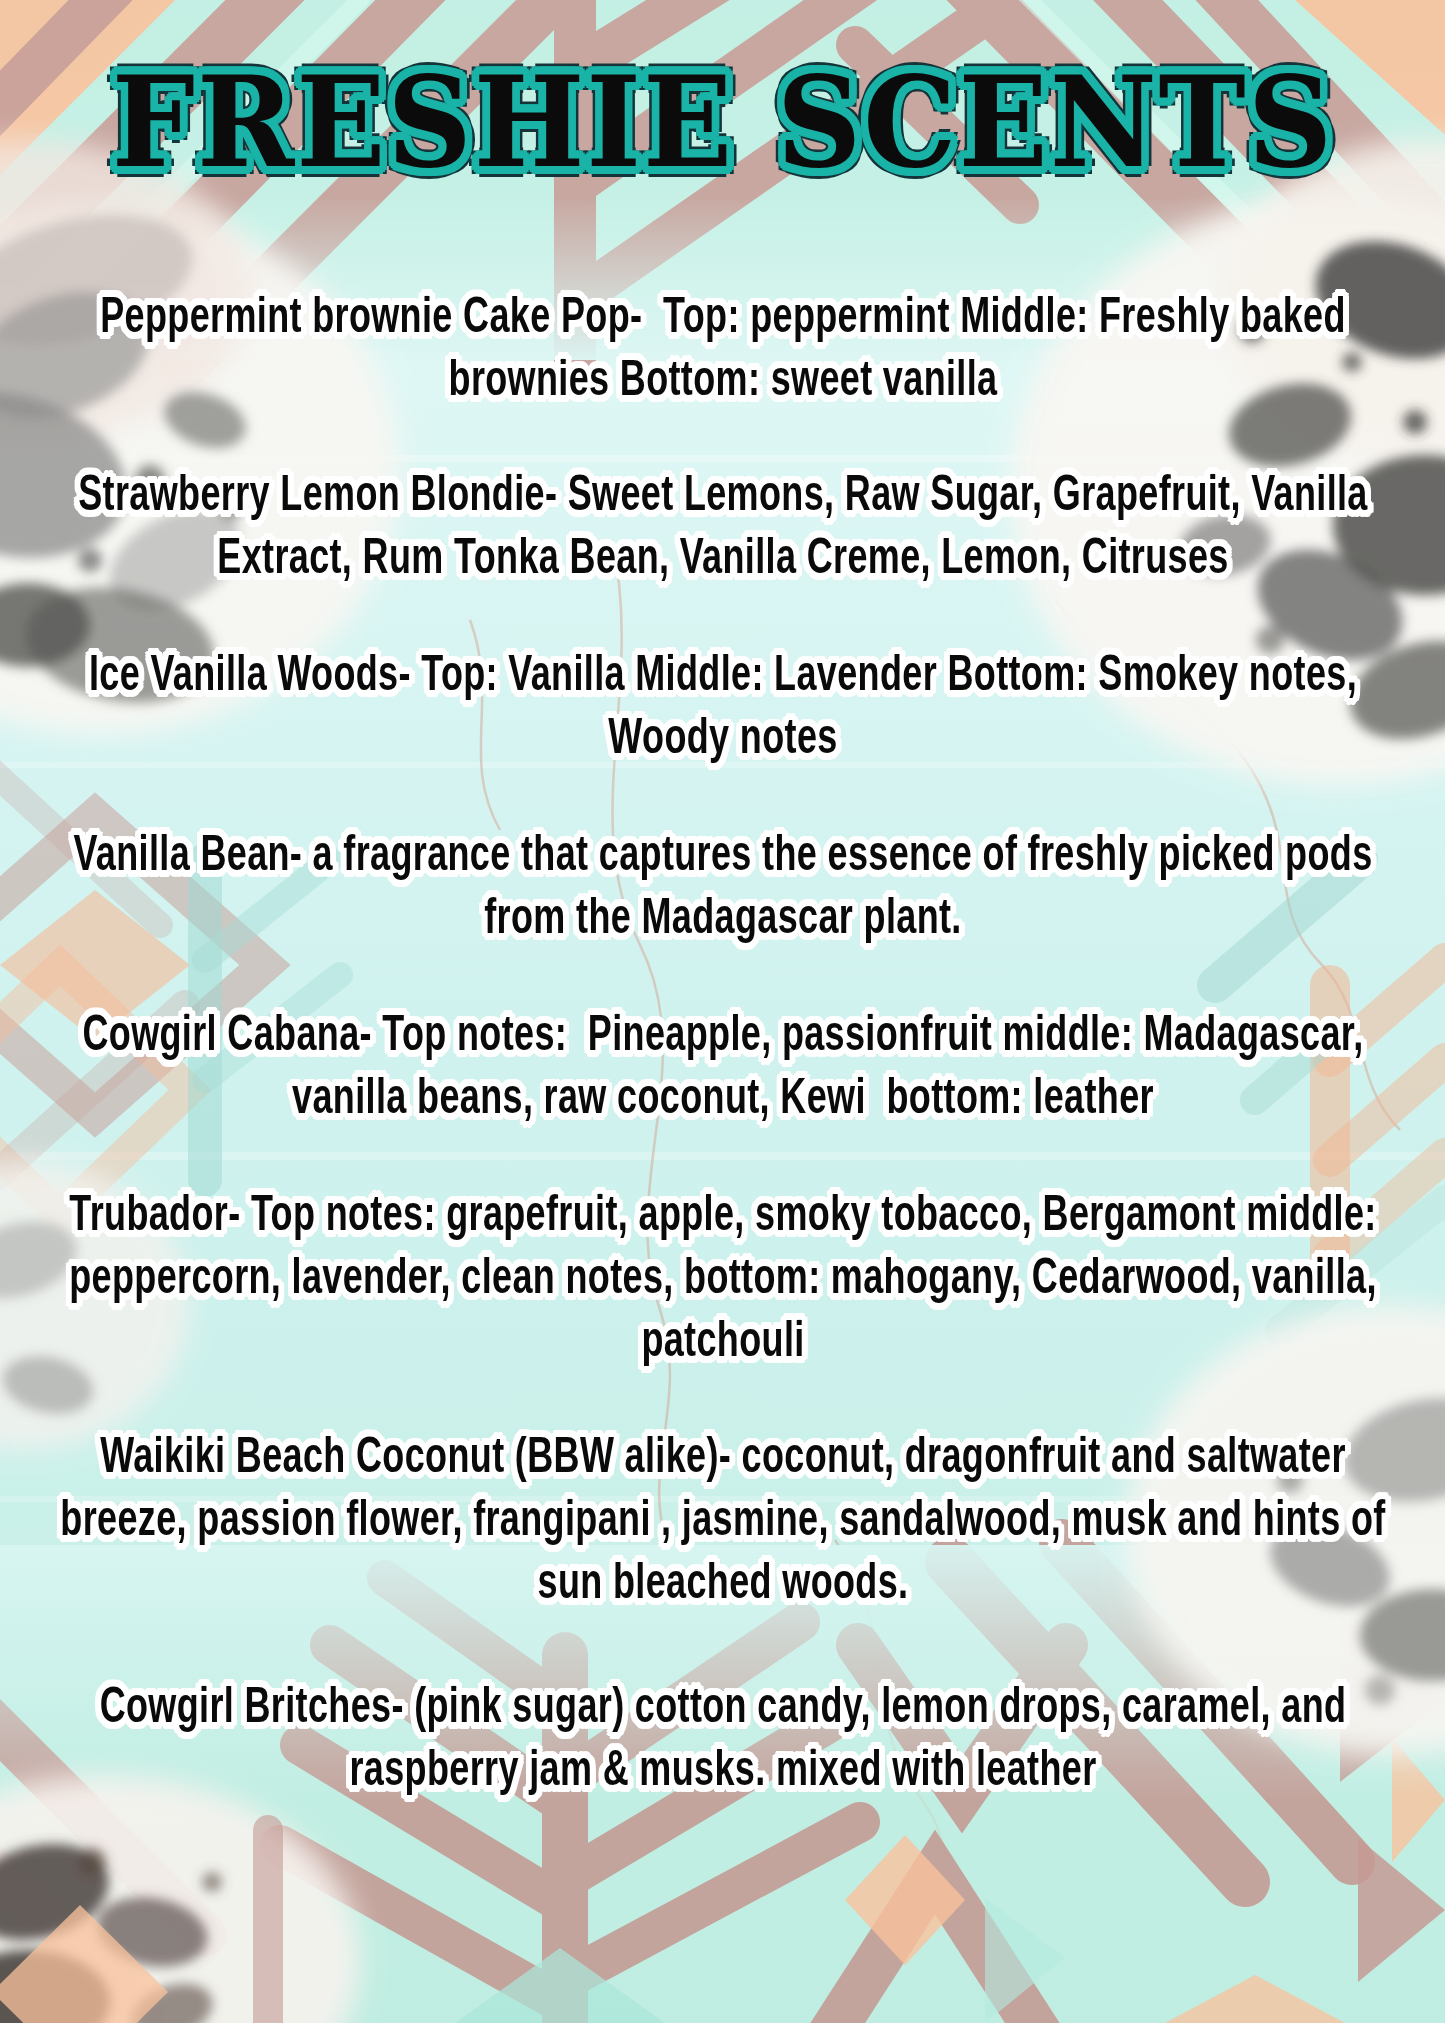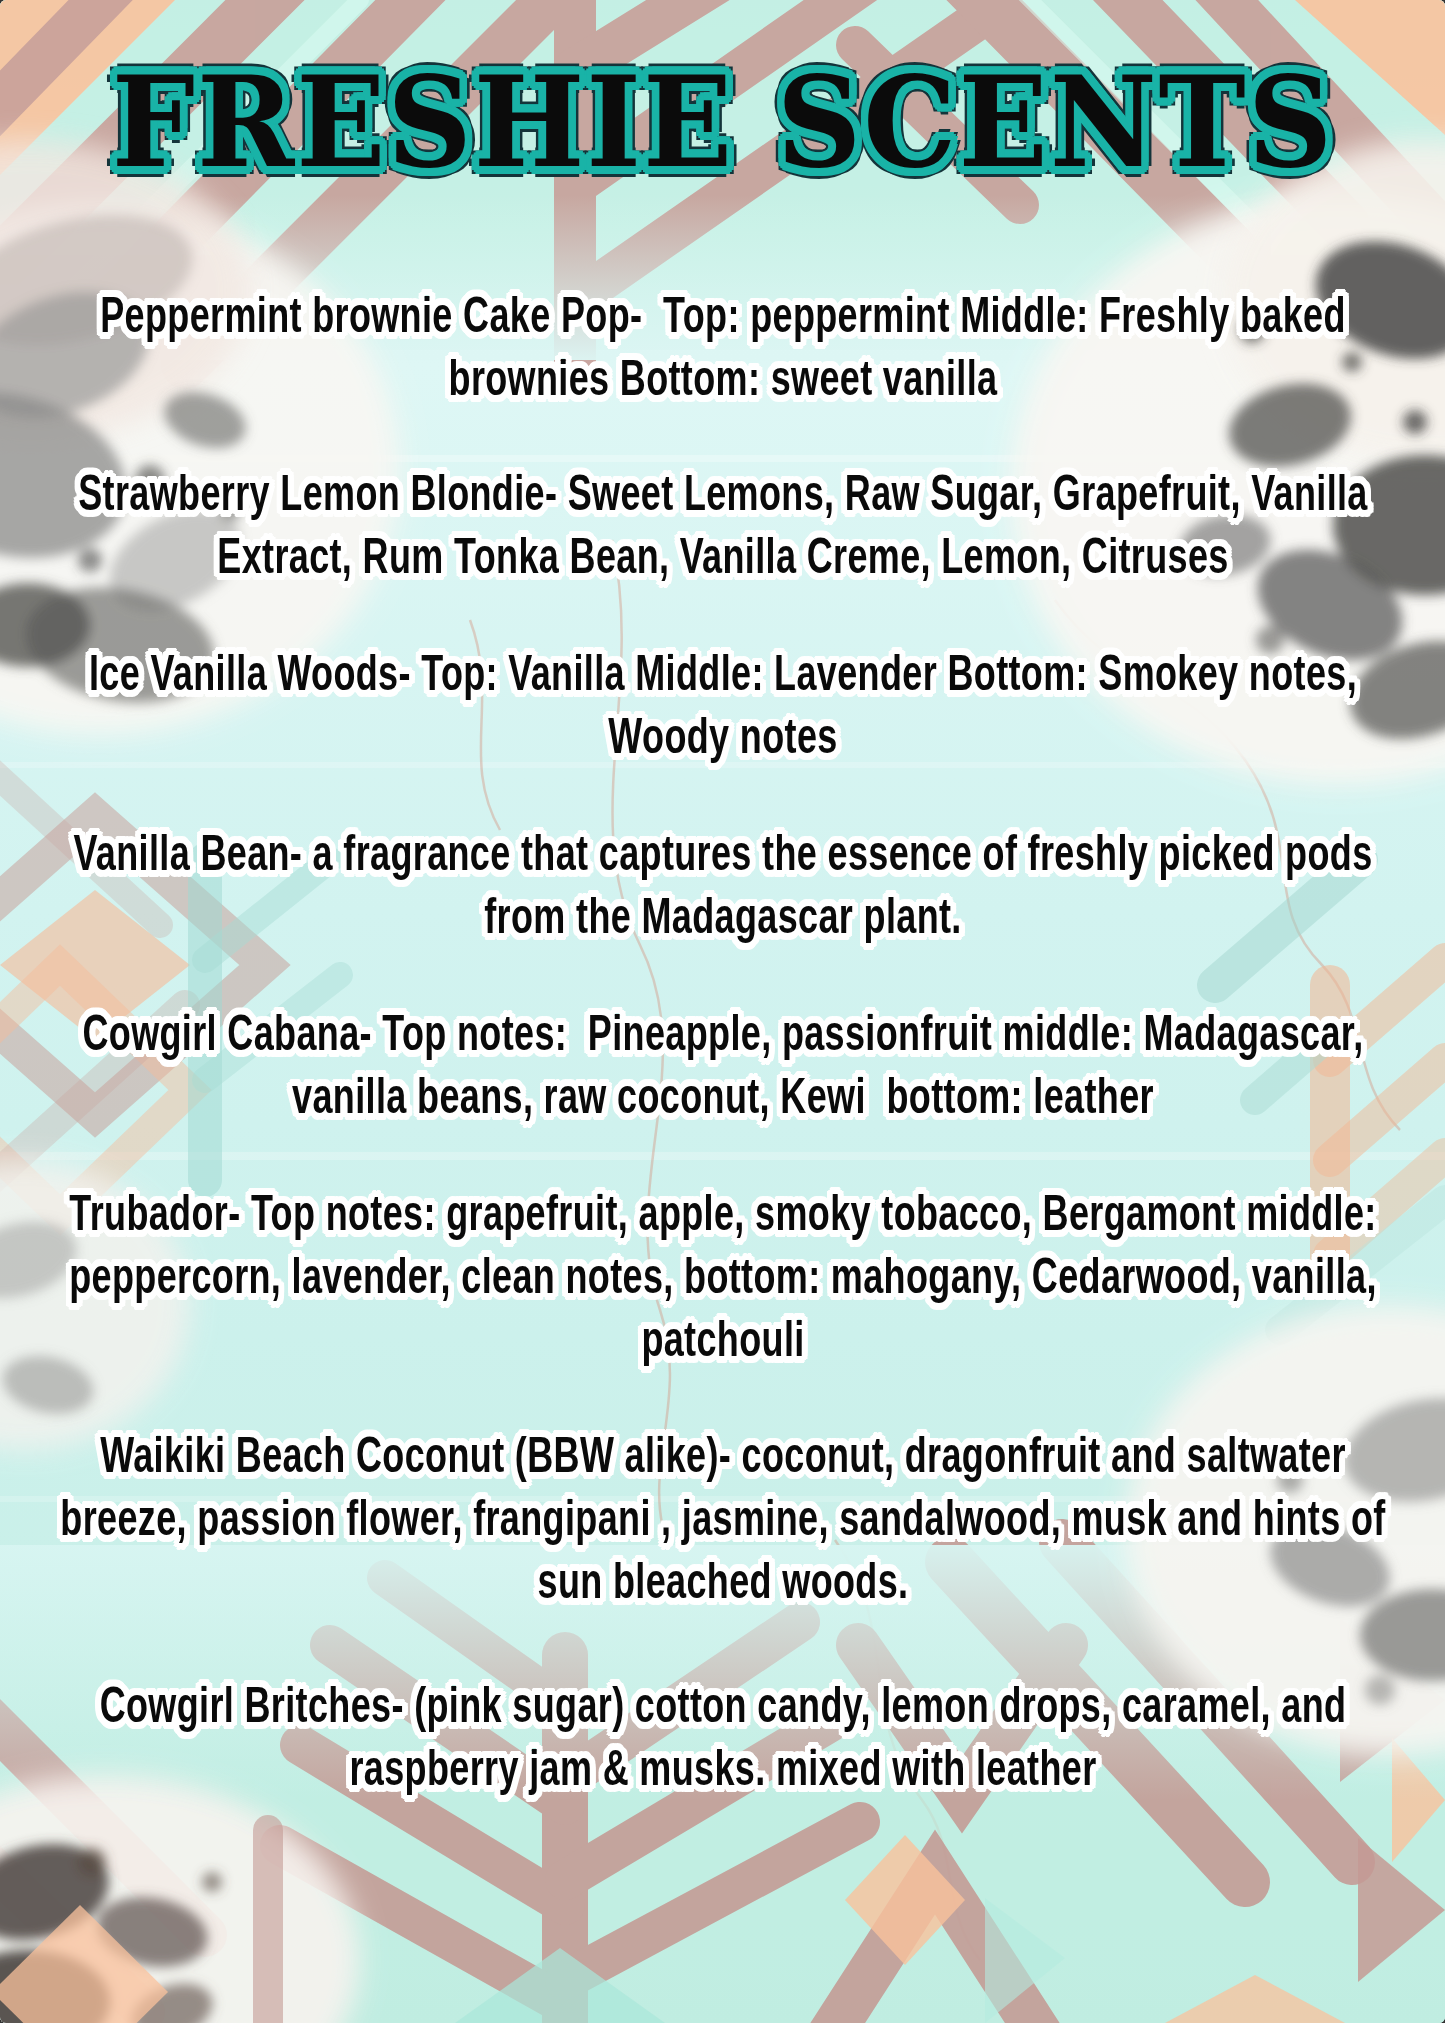--- a/index.html
+++ b/index.html
@@ -2,21 +2,20 @@
 <html><head>
 <meta charset="utf-8">
 <style>
   html,body{margin:0;padding:0;background:#333;}
   .canvas{
     position:relative;
     width:1445px;height:2023px;
     overflow:hidden;
     background:#cfeeec;
     font-family:"Liberation Sans", sans-serif;
-    border-radius:6px;
   }
   .bg{position:absolute;inset:0;width:100%;height:100%;}
   .poster-title{
     position:absolute;
     top:50px;
     left:calc(50% - 900px);
     width:1800px;
     margin:0;
     text-align:center;
     white-space:nowrap;

